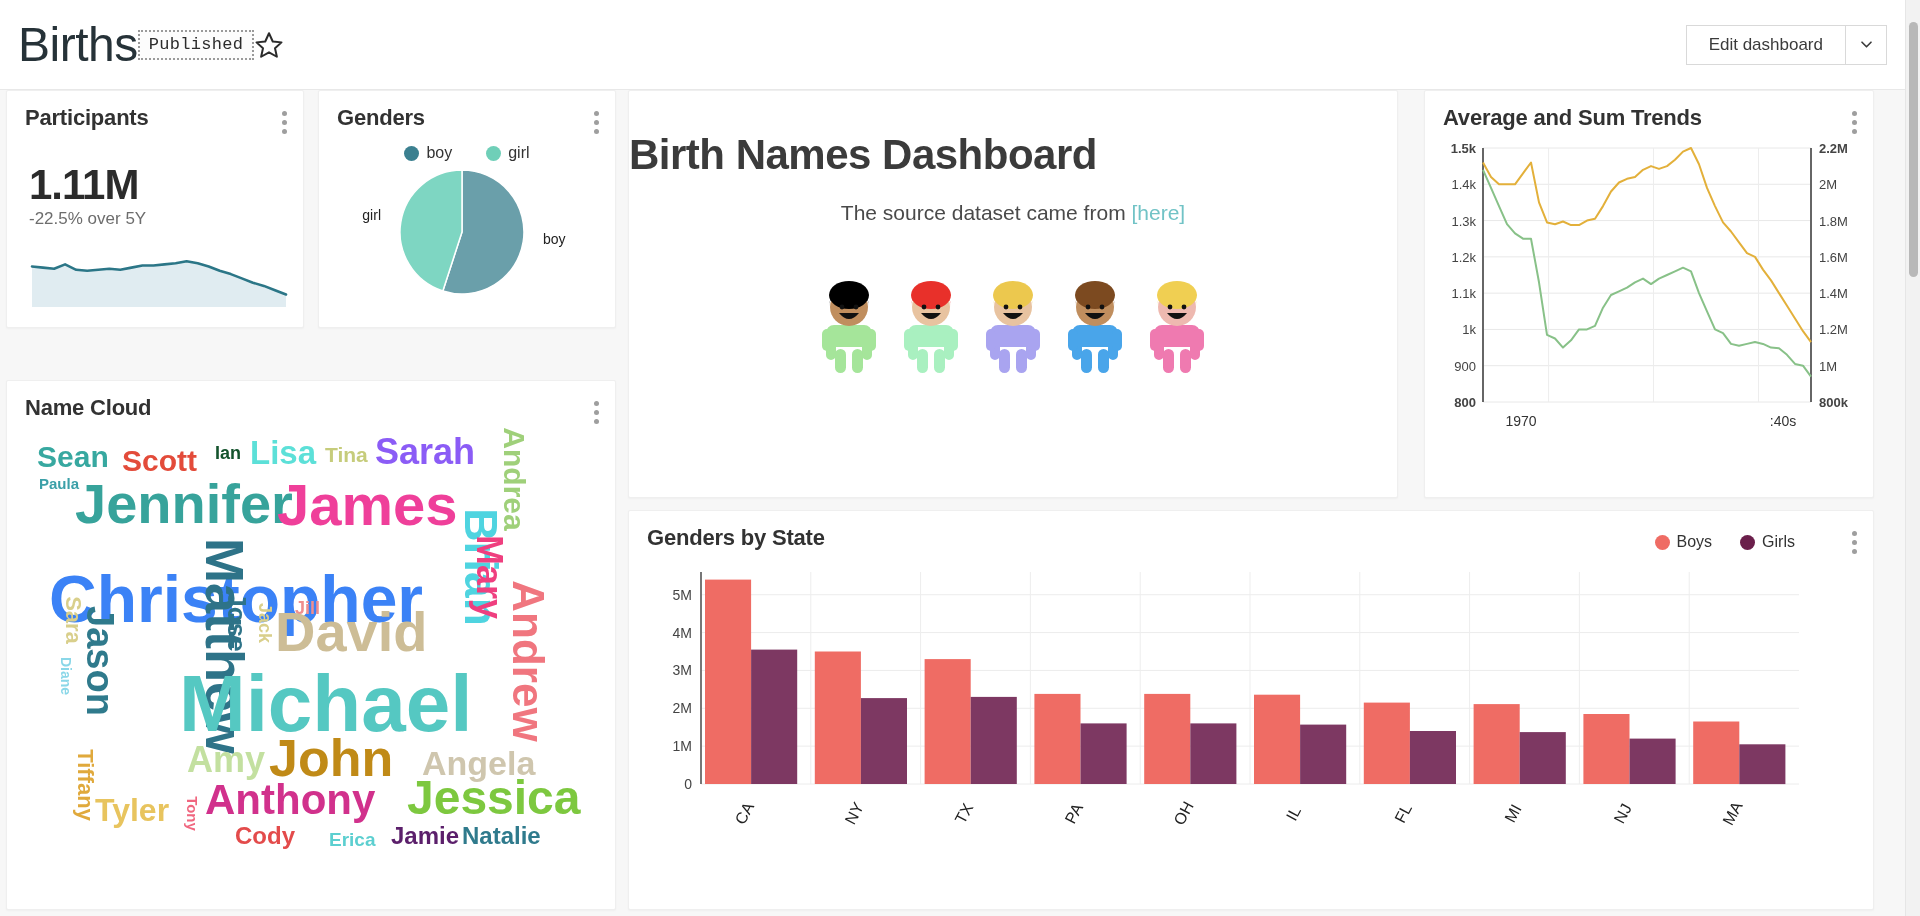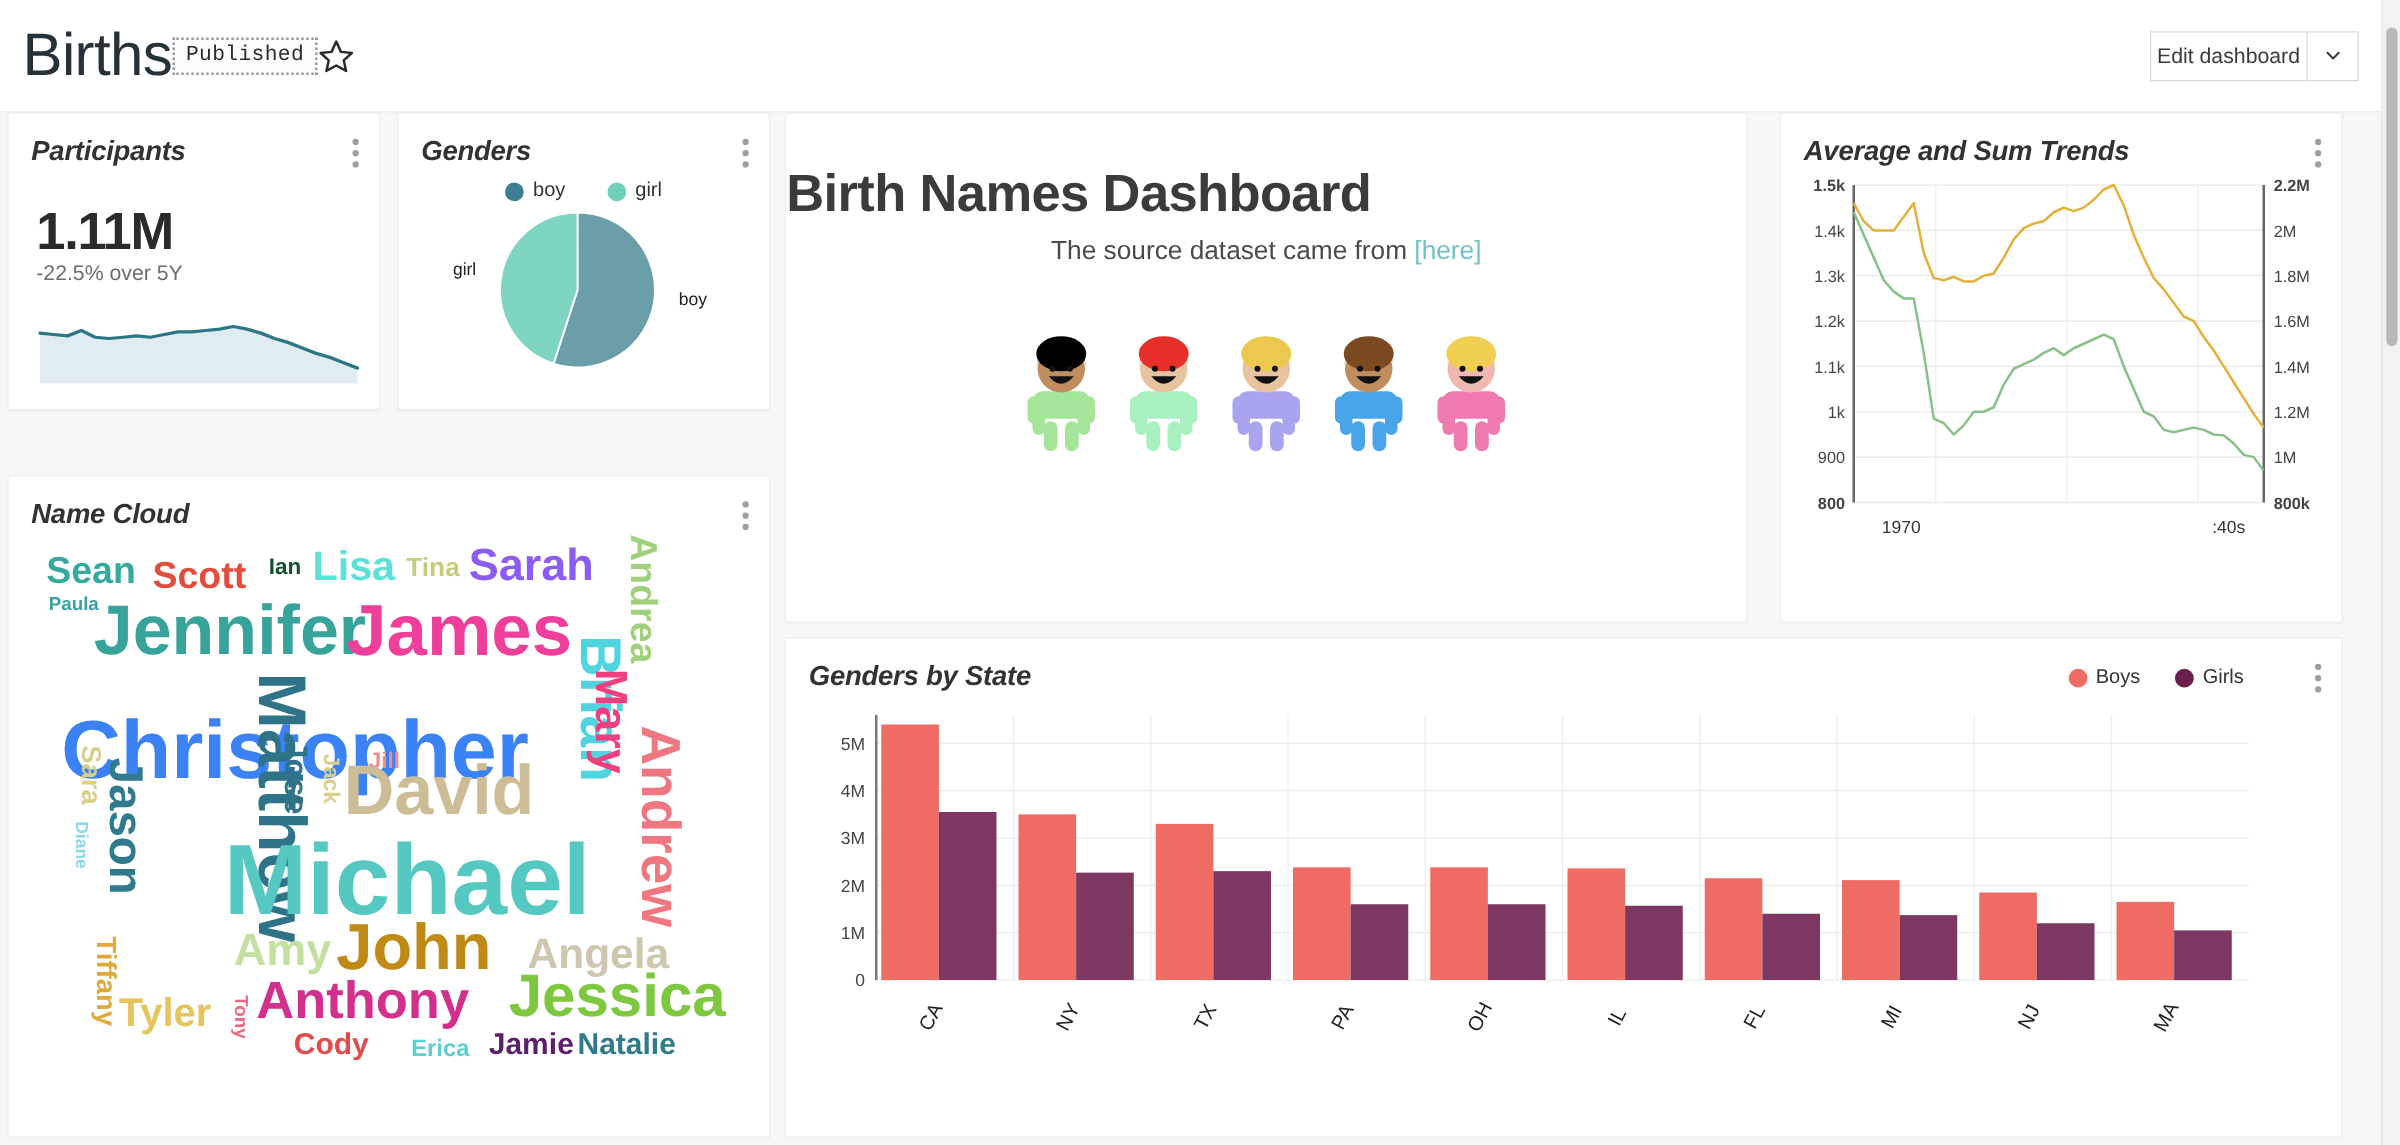--- a/index.html
+++ b/index.html
@@ -24,37 +24,37 @@
   }
   .published-badge {
     font-family: "Liberation Mono", monospace;
     font-size: 17px; color: #2c2c2c; letter-spacing: .3px;
     border: 2px dotted #9a9a9a; padding: 3px 9px 4px; background: #fcfcfc;
   }
   .star-icon { width: 30px; height: 30px; display: block; }
   .header-right { margin-left: auto; display: flex; align-items: stretch; }
   .edit-btn {
     background: #fff; border: 1px solid #d9d9d9; color: #3b3b3b;
-    font-size: 17px; padding: 9px 5px; cursor: pointer;
+    font-size: 17px; padding: 9px 22px; cursor: pointer;
     border-right: none; font-family: "Liberation Sans", sans-serif;
   }
   .edit-caret {
     background: #fff; border: 1px solid #d9d9d9; width: 42px;
     display: flex; align-items: center; justify-content: center; cursor: pointer;
   }
   .edit-caret svg { width: 15px; height: 15px; }
 
   
   .grid { position: absolute; left: 0; top: 90px; width: 1905px; height: 826px; padding: 10px 10px 0 10px; }
   .card {
     position: absolute; background: #ffffff;
     border: 1px solid #efefef; border-radius: 2px;
     box-shadow: 0 1px 2px rgba(0,0,0,.035);
   }
-  .card-head { display: flex; align-items: flex-end; padding: 14px 16px 0 18px; font-style: italic; }
+  .card-head { display: flex; align-items: flex-start; padding: 14px 16px 0 18px; }
   .card-title { font-size: 22px; font-weight: bold; color: #323232; letter-spacing: -.2px; }
   .kebab { margin-left: auto; display: flex; flex-direction: column; gap: 4px; padding-top: 6px; cursor: pointer; }
   .kebab i { width: 5px; height: 5px; border-radius: 50%; background: #9e9e9e; display: block; }
 
   
   #participants { left: 6px; top: 0px; width: 298px; height: 238px; }
   .big-number { font-size: 42px; font-weight: bold; color: #2b2b2b; line-height: 1; letter-spacing: -1px; }
   .sub-number { font-size: 17px; color: #6d6d6d; margin-top: 3px; }
   .bignum-wrap { padding: 30px 0 0 22px; }
 
@@ -67,21 +67,21 @@
   
   #namecloud { left: 6px; top: 290px; width: 610px; height: 530px; overflow: hidden; }
   .cloud-stage { position: relative; width: 610px; height: 470px; }
   .cw { position: absolute; white-space: nowrap; font-weight: bold; line-height: 1;
         font-family: "Liberation Sans", sans-serif; transform-origin: center; }
   .cw.vert { transform: rotate(90deg); }
 
   
   #mdcard { left: 628px; top: 0px; width: 770px; height: 408px; }
   .md-title { text-align: left; font-size: 42px; font-weight: bold; color: #3b3b3b; margin-top: 40px; letter-spacing: -.5px; }
-  .md-sub { text-align: center; font-size: 21px; color: #4a4a4a; margin-top: 10px; }
+  .md-sub { text-align: center; font-size: 21px; color: #4a4a4a; margin-top: 22px; }
   .md-link { color: #71c3c6; text-decoration: none; cursor: pointer; }
   .kids { display: flex; justify-content: center; align-items: flex-end; gap: 8px; margin-top: 38px; }
   .kid { width: 74px; height: 112px; }
 
   
   #trends { left: 1424px; top: 0px; width: 450px; height: 408px; }
 
   
   #bystate { left: 628px; top: 420px; width: 1246px; height: 400px; }
   .bar-legend { position: absolute; right: 78px; top: 22px; display: flex; gap: 28px; }

